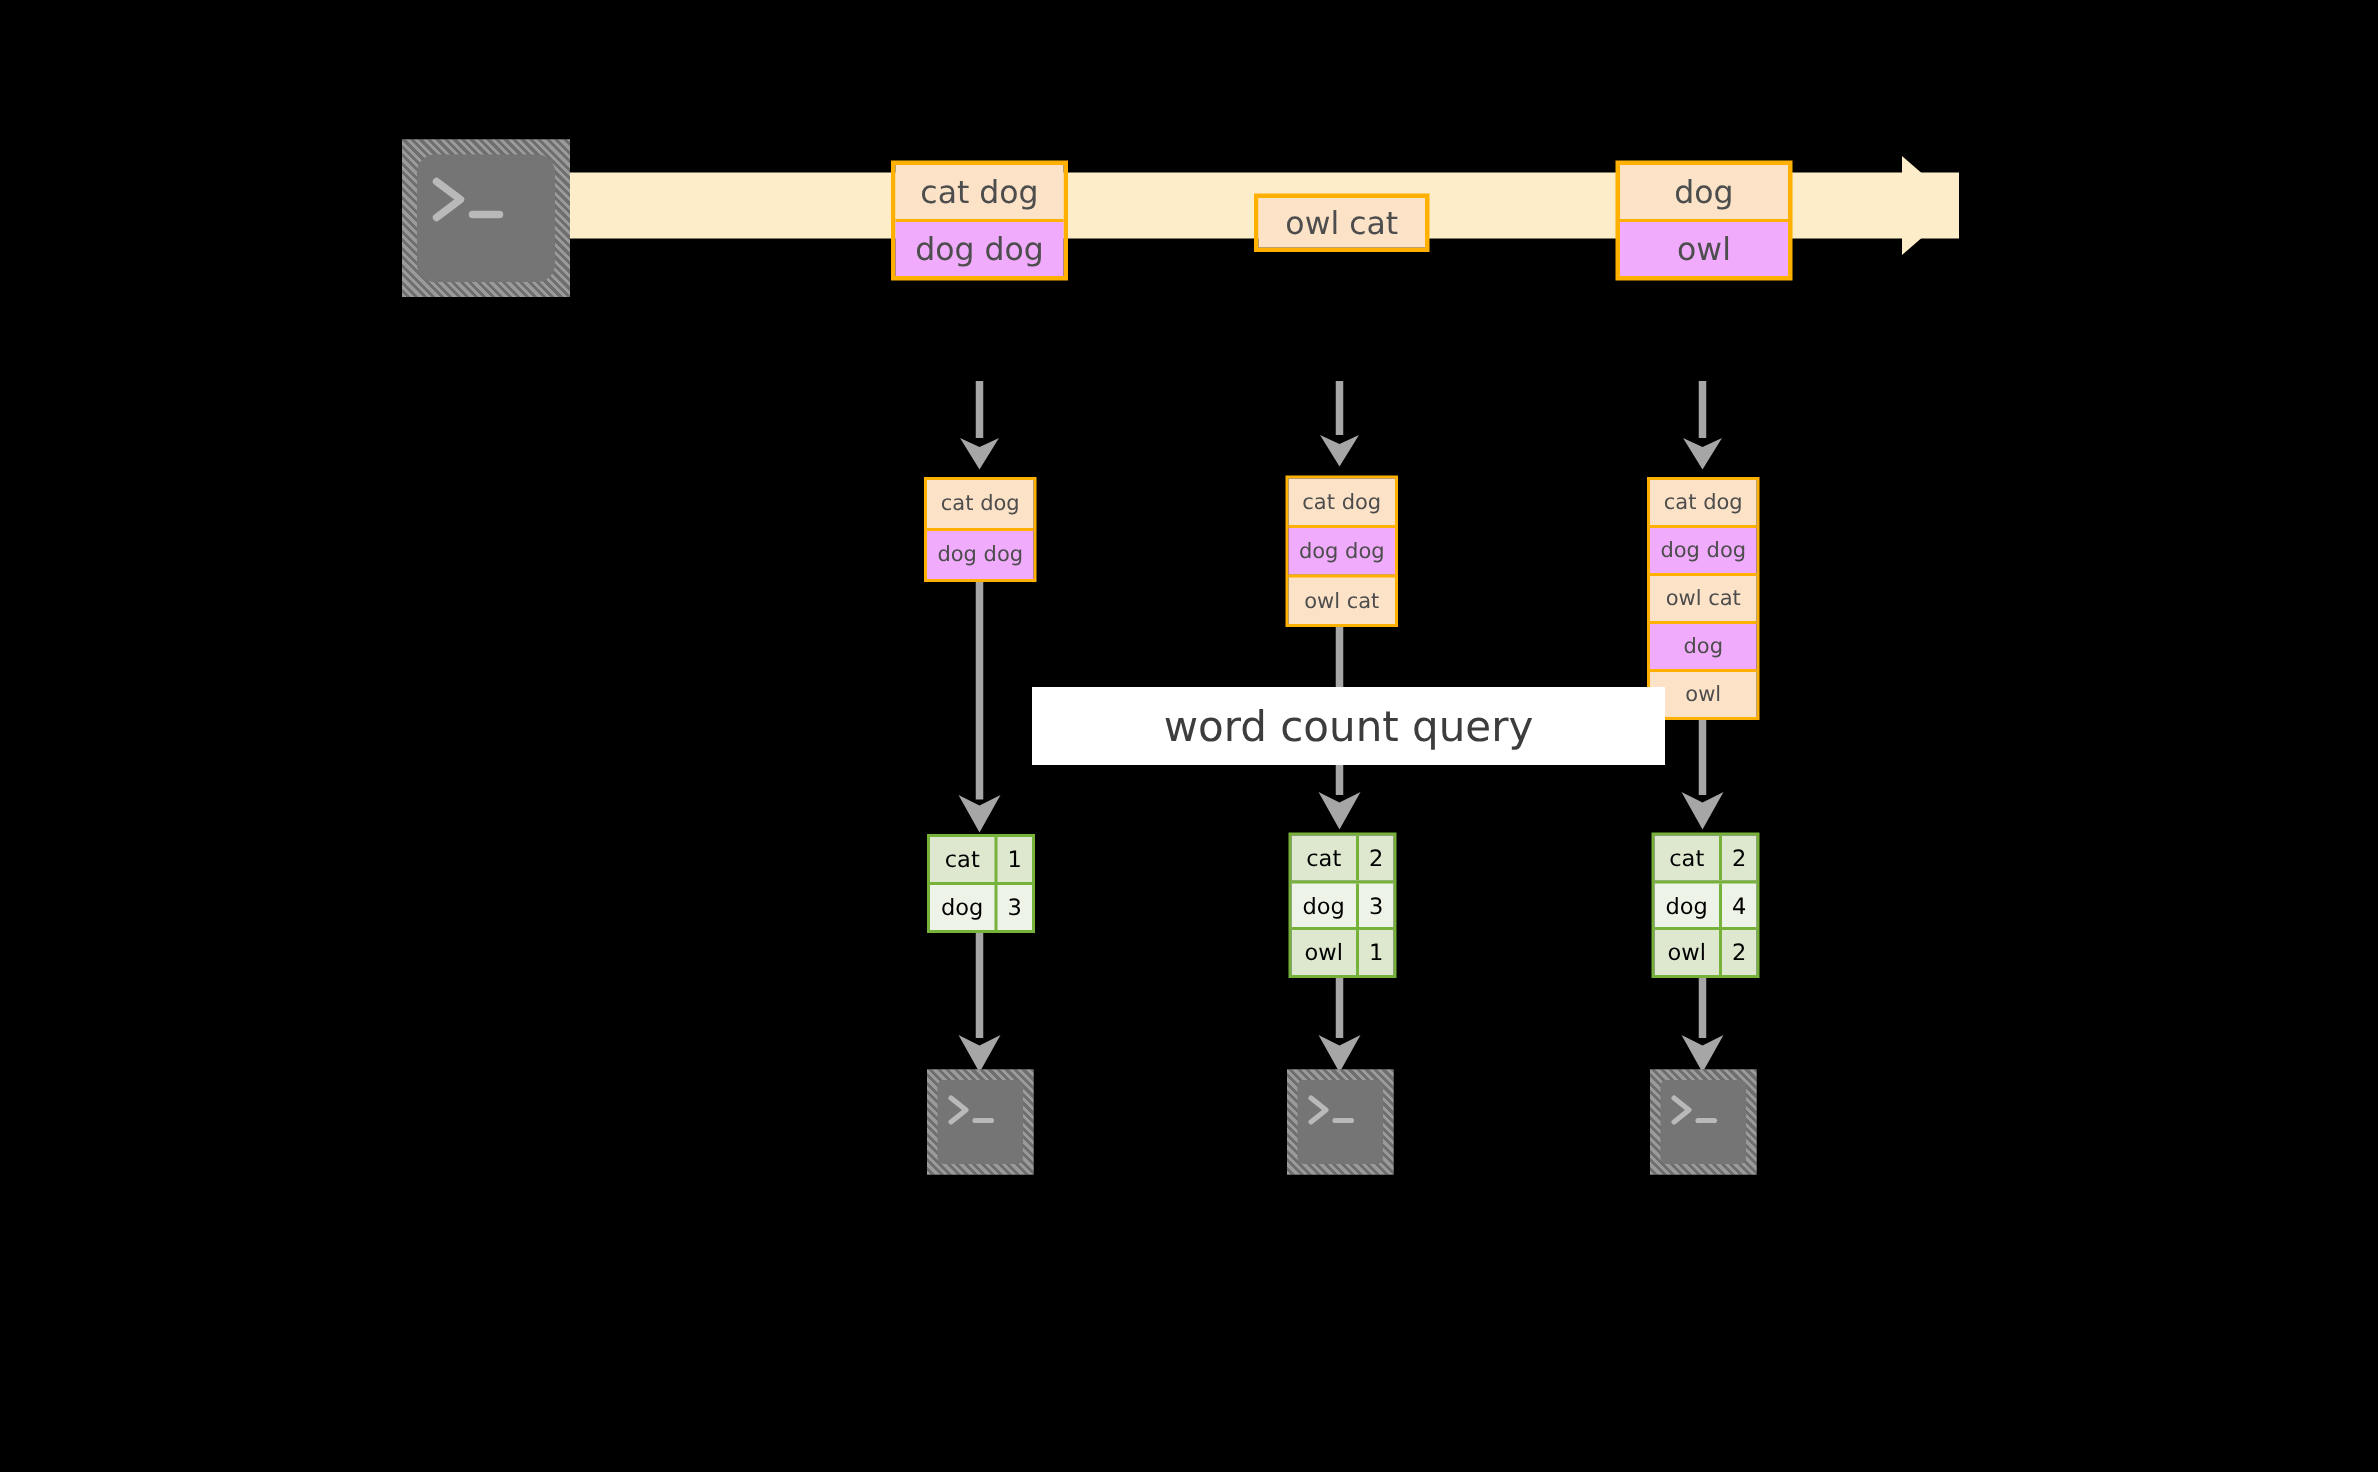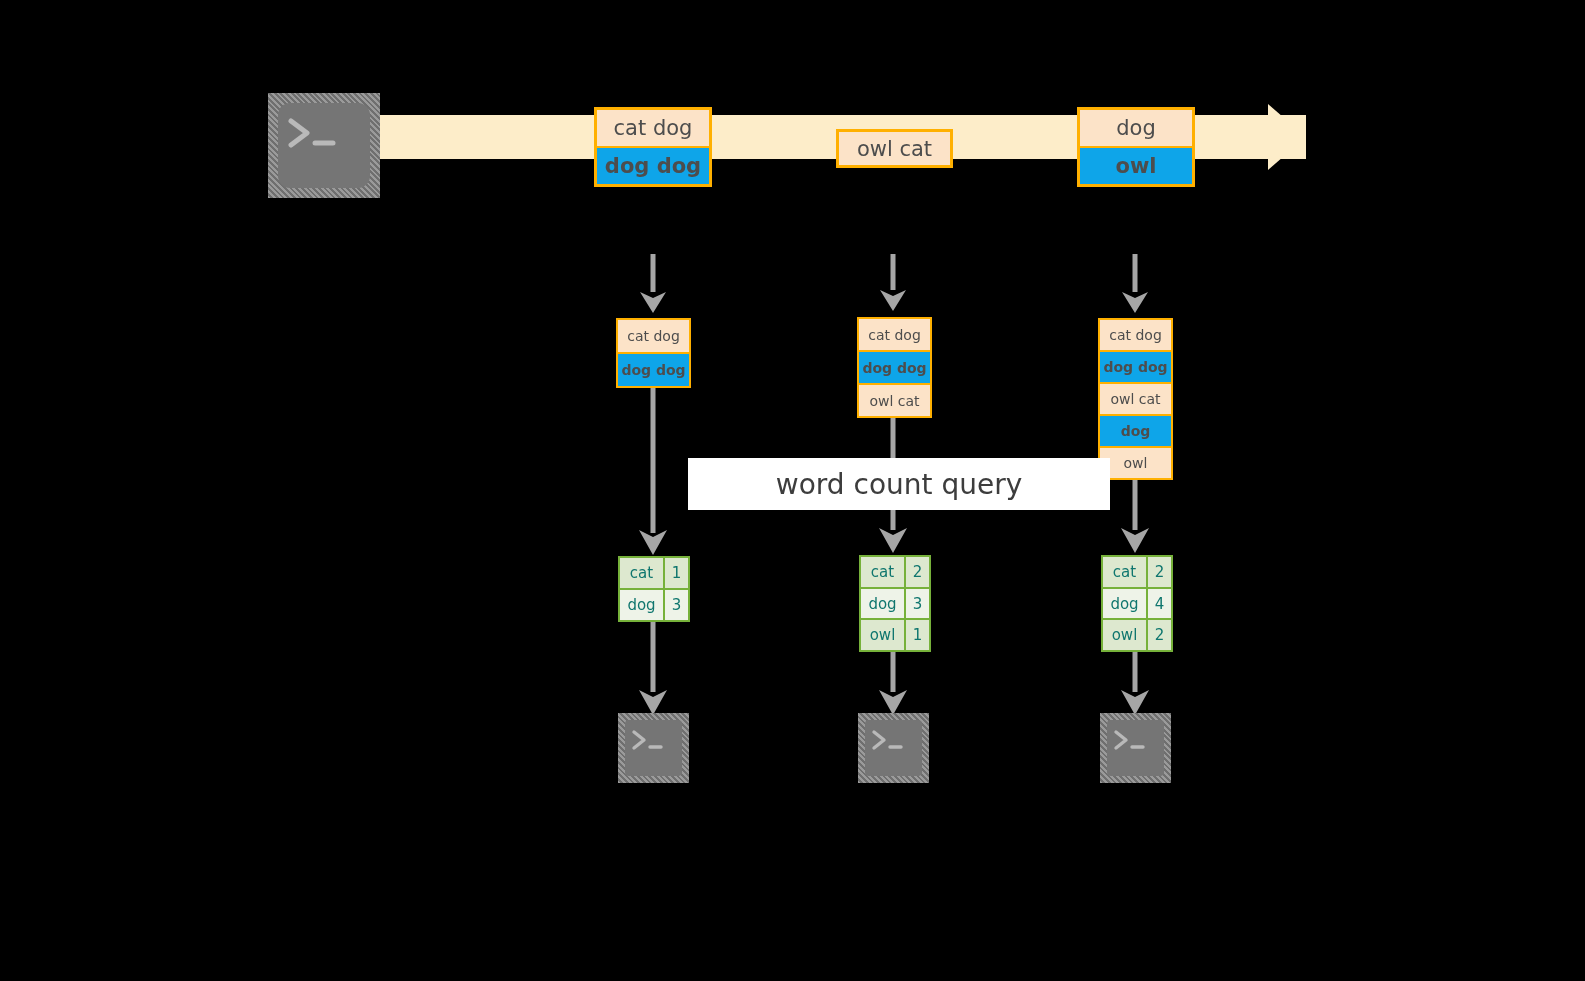--- a/index.html
+++ b/index.html
@@ -65,40 +65,40 @@
   .evt-row {
     box-sizing: border-box;
     display: flex;
     align-items: center;
     justify-content: center;
     color: #4d4d4d;
     white-space: nowrap;
   }
   .evt-row + .evt-row { border-top: 2px solid #ffb000; }
   .evt-dark  { background: #fce3c8; }
-  .evt-light { background: #0ea5e9; font-weight: bold; }
+  .evt-light { background: #f0abfc; }
 
   
   .res-table {
     box-sizing: border-box;
     border: 3px solid #76b13a;
     display: flex;
     flex-direction: column;
   }
   .res-row {
     box-sizing: border-box;
     display: flex;
     flex: 1 1 auto;
   }
   .res-row + .res-row { border-top: 2px solid #76b13a; }
   .res-cell {
     box-sizing: border-box;
     display: flex;
     align-items: center;
-    color: #0f766e;
+    color: #000000;
     white-space: nowrap;
   }
   .res-word {
     justify-content: center;
     border-right: 2px solid #76b13a;
   }
   .res-count {
     justify-content: center;
   }
   .res-dark  { background: #dde8cf; }

